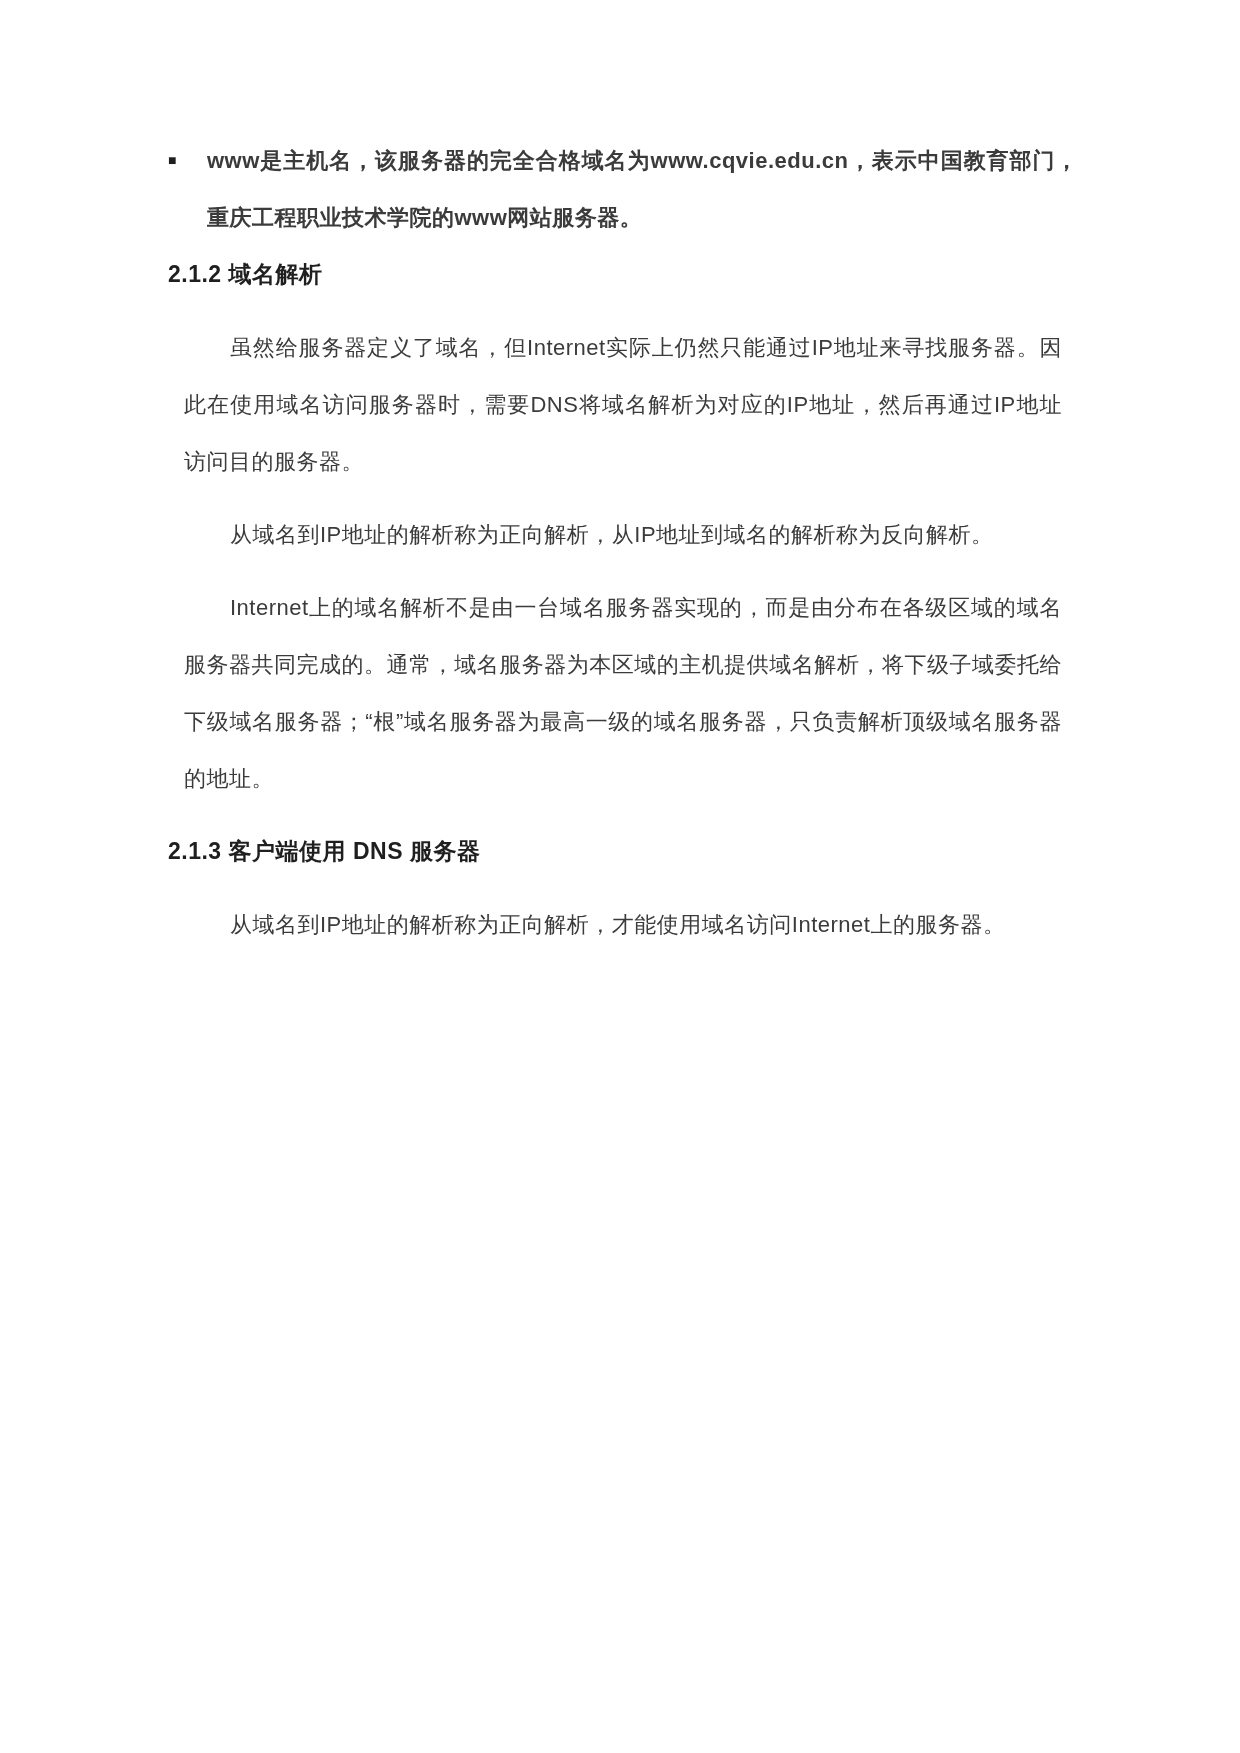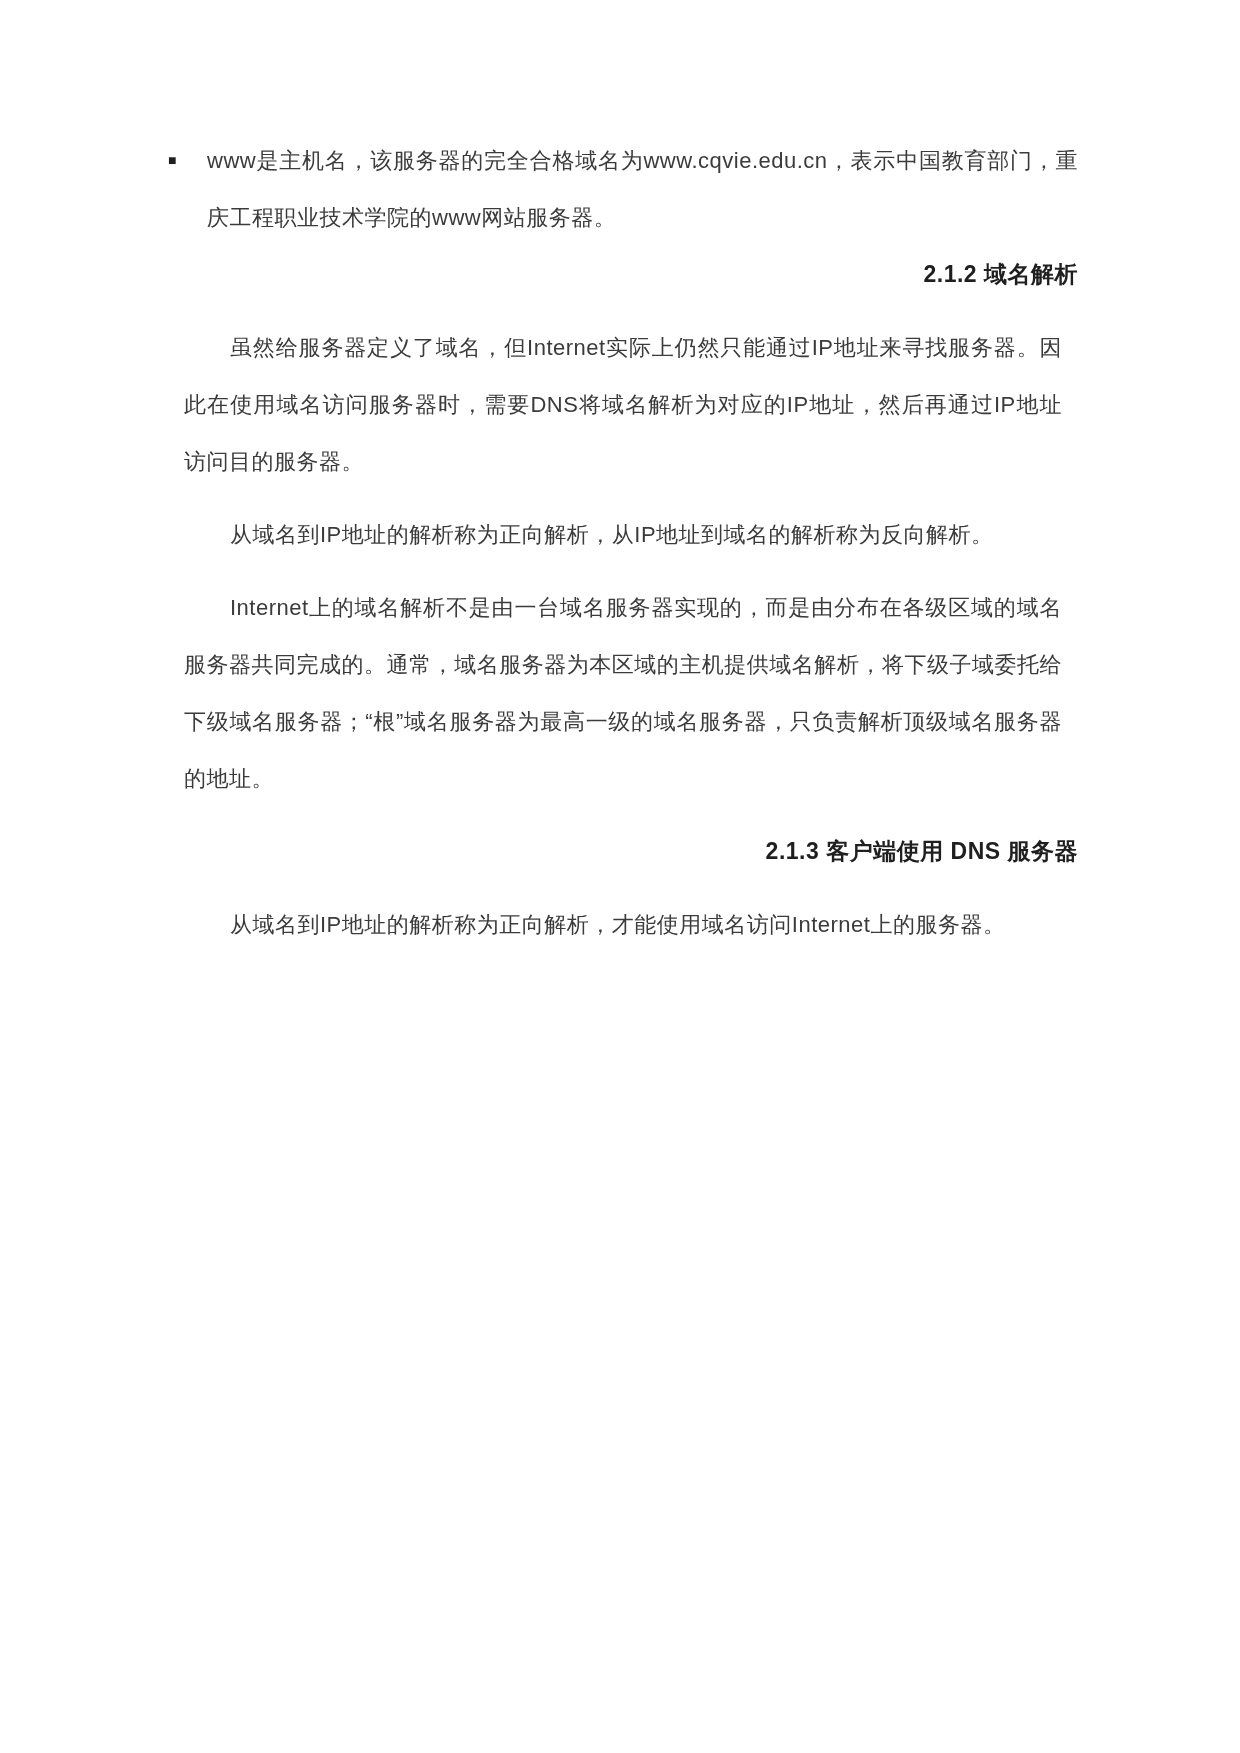--- a/index.html
+++ b/index.html
@@ -34,28 +34,29 @@
   }
   .bullet-marker {
     flex: 0 0 39px;
     width: 39px;
     font-size: 14px;
     line-height: 57px;
     color: #1f1f1f;
   }
   .bullet-text {
     flex: 1 1 auto;
+    font-weight: bold;
   }
   .heading {
     margin: 0;
     font-size: 23px;
     font-weight: bold;
     color: #1f1f1f;
     line-height: 57px;
-    text-align: right;
+    text-align: left;
   }
   .para {
     margin: 16px;
     text-indent: 46px;
   }
 </style>
 </head>
 <body>
 
 <div class="page">

